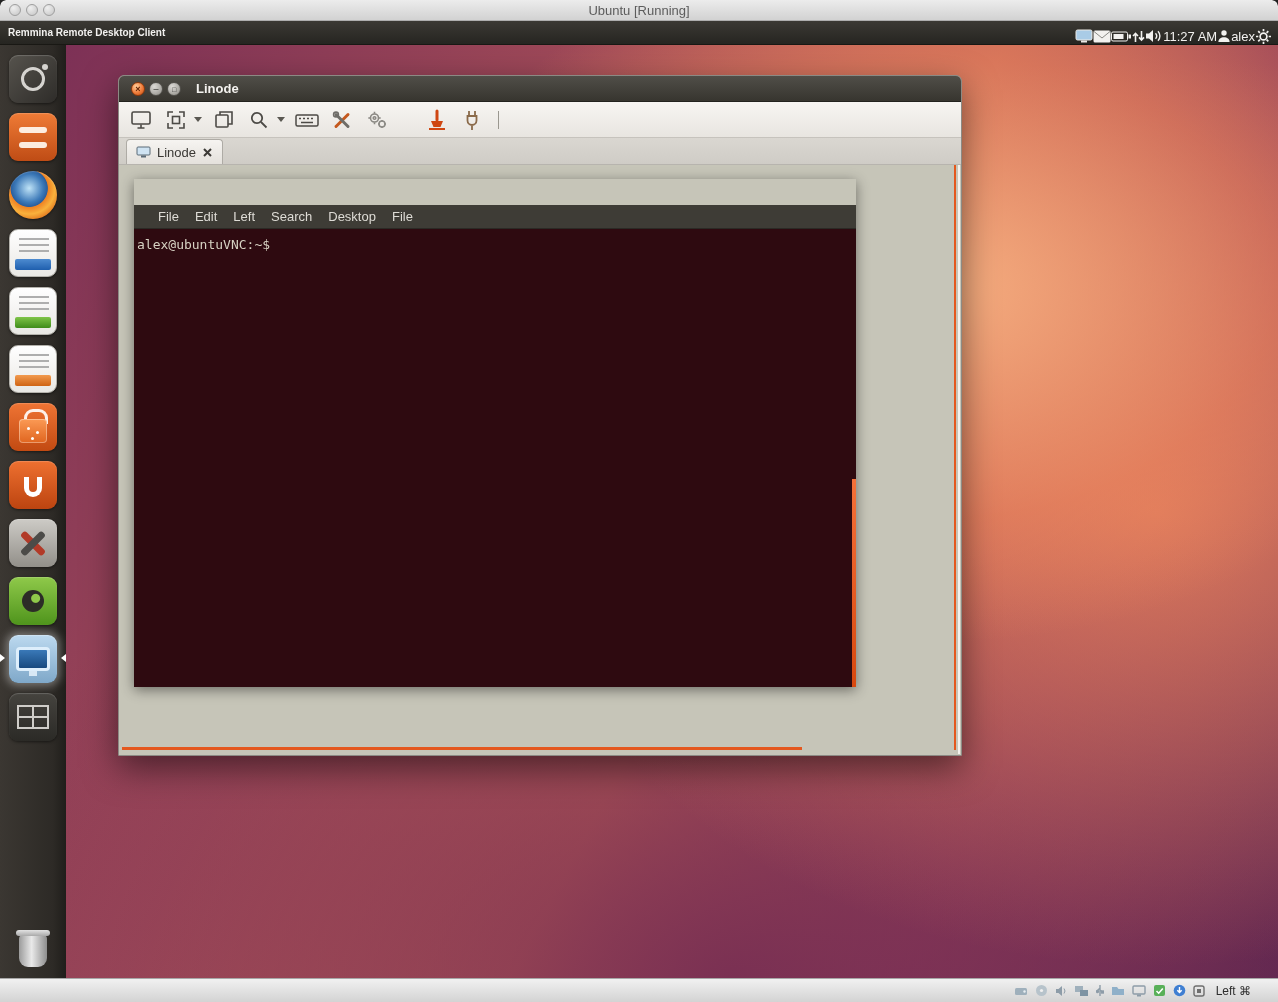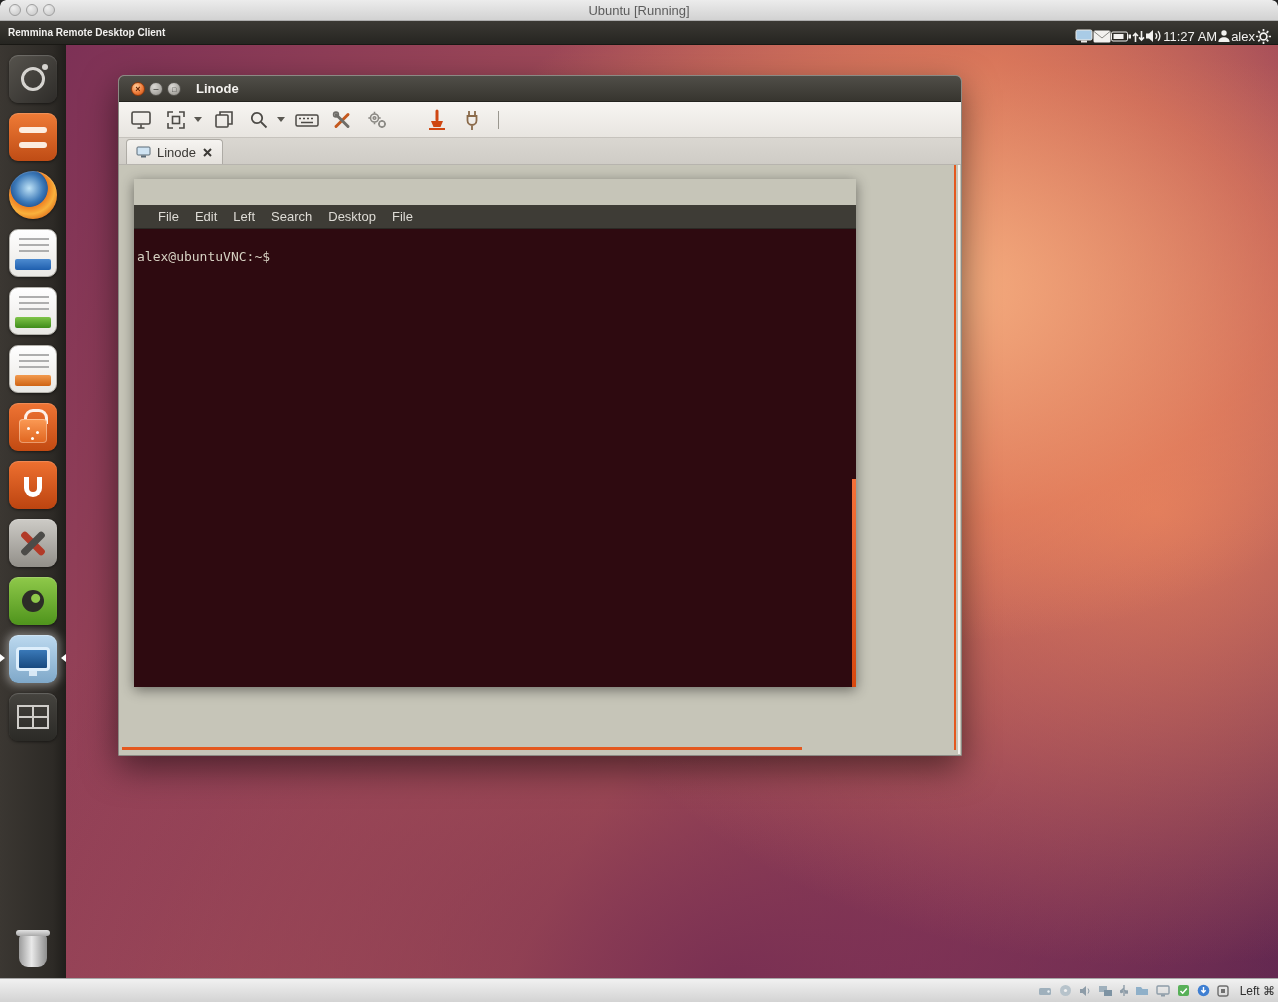--- a/index.html
+++ b/index.html
@@ -144,28 +144,28 @@
   .term { position:absolute; left:14px; top:14px; width:722px; height:508px;
     box-shadow:0 3px 12px rgba(0,0,0,.45); }
   .term-titlebar { position:absolute; top:0; left:0; right:0; height:26px;
     background:linear-gradient(#514f49,#3a3832); border-radius:4px 4px 0 0; border-bottom:1px solid #2b2a25; }
   .term .wbtn { width:13px; height:13px; top:6px; }
   .term-title { position:absolute; left:74px; top:0; line-height:25px; color:#efedea; font-size:13px; font-weight:bold; }
   .term-menubar { position:absolute; top:26px; left:0; right:0; height:24px; background:#3e3c36;
     display:flex; align-items:center; gap:16px; padding-left:24px; border-bottom:1px solid #2b2a25; }
   .mitem { font-size:13px; color:#dedcd6; }
   .term-body { position:absolute; top:50px; left:0; right:0; bottom:0; background:#2e0a10;
-    font-family:"DejaVu Sans Mono", monospace; font-size:13px; color:#d6d1c2; padding:20px 3px; }
+    font-family:"DejaVu Sans Mono", monospace; font-size:13px; color:#d6d1c2; padding:8px 3px; }
   .term-orange { position:absolute; right:0; width:4px; top:300px; bottom:0;
     background:linear-gradient(#f4713a,#d8480f); }
 
   
   .vm-statusbar { position:absolute; bottom:0; left:0; right:0; height:24px;
     background:linear-gradient(#f1f1f1,#d3d3d3); border-top:1px solid #a8a8a8;
-    display:flex; align-items:center; justify-content:flex-end; gap:7px; padding-right:3px; }
+    display:flex; align-items:center; justify-content:flex-end; gap:7px; padding-right:27px; }
   .sic { display:flex; align-items:center; }
   .hostkey { font-size:12px; color:#2e2e2e; margin-left:4px; }
 </style>
 </head>
 <body>
 
 <div class="screen">
 
   <div class="mac-titlebar">
     <span class="tl c1"></span>

